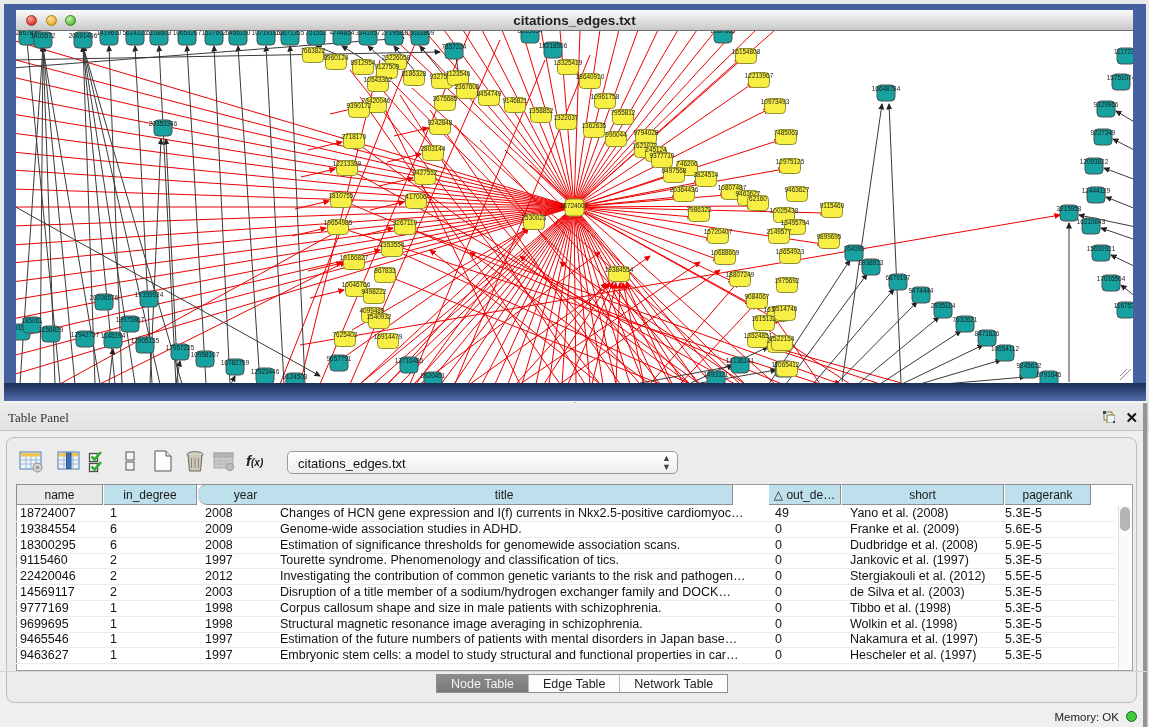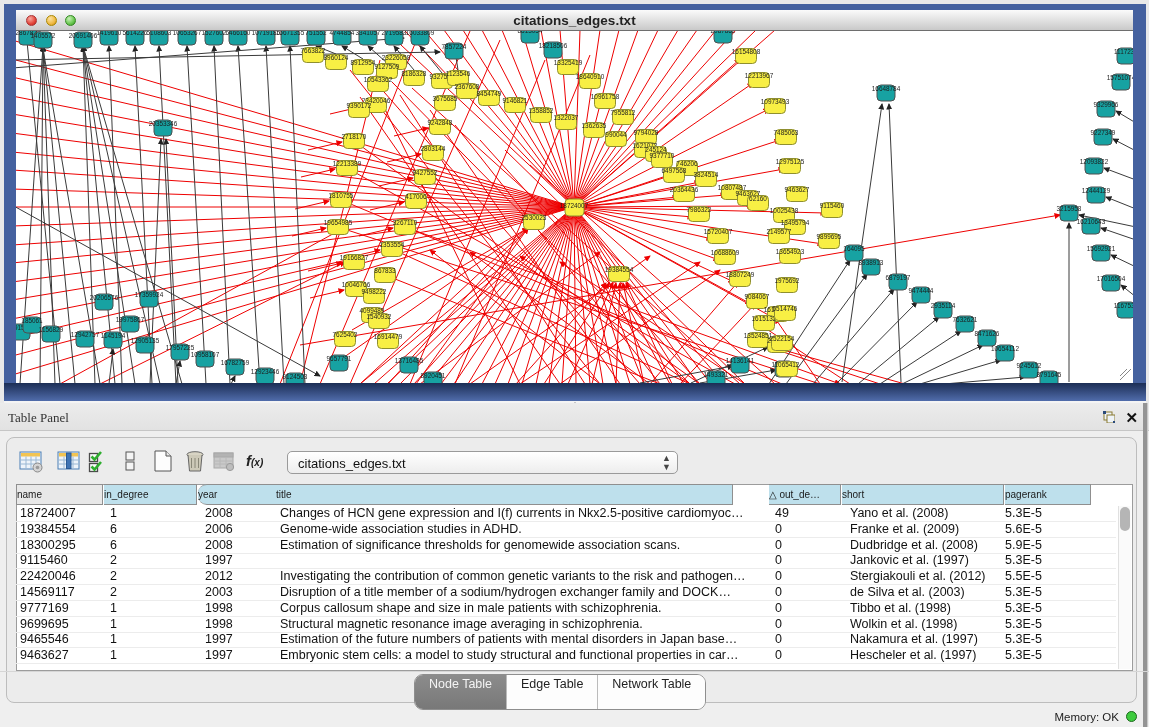--- a/index.html
+++ b/index.html
@@ -34,30 +34,30 @@
 .ticon { position:absolute; top:47px; }
 #dropdown { position:absolute; left:287px; top:48px; width:391px; height:23px;
   background:linear-gradient(#ffffff,#ededed); border:1px solid #9a9a9a; border-radius:5px; }
 #dropdown .txt { position:absolute; left:10px; top:4px; font-size:13px; color:#111; }
 #dropdown .arr { position:absolute; right:6px; top:2px; font-size:9px; color:#444; line-height:9px; }
 
 #tbl { position:absolute; left:16px; top:81px; width:1117px; height:187px;
   background:#fff; border:1px solid #9c9c9c; }
 #thead { position:absolute; left:16px; top:81px; width:1117px; height:21px; }
 .th { position:absolute; top:0; height:21px; border-right:1px solid #8f8f8f; border-top:1px solid #8f8f8f; border-bottom:1px solid #8f8f8f;
-  font-size:10px; color:#1a1a1a; text-align:left; line-height:20px; background:#bee0ec; }
+  font-size:12px; color:#1a1a1a; text-align:center; line-height:20px; background:#bee0ec; }
 .row { position:absolute; left:16px; width:1100px; height:16px; border-bottom:1px solid #ececec; font-size:12.5px; color:#111; white-space:nowrap; }
 .row span { position:absolute; top:0; }
 .c0 { left:4px; } .c1 { left:94px; } .c2 { left:189px; } .c3 { left:264px; }
 .c4 { left:759px; } .c5 { left:834px; } .c6 { left:989px; }
 #vscroll { position:absolute; left:1118px; top:103px; width:13px; height:163px; background:#fafafa; border-left:1px solid #e0e0e0; }
 #vthumb { position:absolute; left:1120px; top:104px; width:10px; height:24px; background:#b5b5b5; border-radius:5px; }
 
-#tabs { position:absolute; left:414px; top:271px; height:36px; display:flex;
-  border:1px solid #8e8e8e; border-radius:9px; overflow:hidden; background:#fff; }
+#tabs { position:absolute; left:436px; top:271px; height:19px; display:flex;
+  border:1px solid #8e8e8e; border-radius:0; overflow:hidden; background:#fff; }
 .tab { font-size:12.5px; padding:1px 14px 0 14px; line-height:17px; color:#222; background:#fdfdfd; border-left:1px solid #bbb; }
 .tab.sel { background:linear-gradient(#8c8c8c,#787878); color:#f4f4f4; border-left:none; }
 #tabline { position:absolute; left:0; top:268px; width:1149px; height:1px; background:#d6d6d6; }
 
 #status { position:absolute; left:0; top:300px; width:1149px; height:24px; }
 #mem { position:absolute; right:30px; top:8px; font-size:11.5px; color:#222; }
 #dot { position:absolute; right:12px; top:8px; width:11px; height:11px; border-radius:50%;
   background:#3ecb3e; border:1px solid #1d691d; }
 </style></head><body>
 <div id="app">
@@ -651,39 +651,40 @@
         <span class="c1">1</span>
         <span class="c2">2008</span>
         <span class="c3">Changes of HCN gene expression and I(f) currents in Nkx2.5-positive cardiomyoc…</span>
         <span class="c4">49</span>
         <span class="c5">Yano et al. (2008)</span>
         <span class="c6">5.3E-5</span>
       </div>
       <div class="row" style="top:118.8px">
         <span class="c0">19384554</span>
         <span class="c1">6</span>
-        <span class="c2">2006</span>
+        <span class="c2">2009</span>
         <span class="c3">Genome-wide association studies in ADHD.</span>
         <span class="c4">0</span>
         <span class="c5">Franke et al. (2009)</span>
         <span class="c6">5.6E-5</span>
       </div>
       <div class="row" style="top:134.6px">
         <span class="c0">18300295</span>
         <span class="c1">6</span>
         <span class="c2">2008</span>
         <span class="c3">Estimation of significance thresholds for genomewide association scans.</span>
         <span class="c4">0</span>
         <span class="c5">Dudbridge et al. (2008)</span>
         <span class="c6">5.9E-5</span>
       </div>
       <div class="row" style="top:150.4px">
         <span class="c0">9115460</span>
         <span class="c1">2</span>
         <span class="c2">1997</span>
+        <span class="c3">Tourette syndrome. Phenomenology and classification of tics.</span>
         <span class="c4">0</span>
         <span class="c5">Jankovic et al. (1997)</span>
         <span class="c6">5.3E-5</span>
       </div>
       <div class="row" style="top:166.2px">
         <span class="c0">22420046</span>
         <span class="c1">2</span>
         <span class="c2">2012</span>
         <span class="c3">Investigating the contribution of common genetic variants to the risk and pathogen…</span>
         <span class="c4">0</span>

